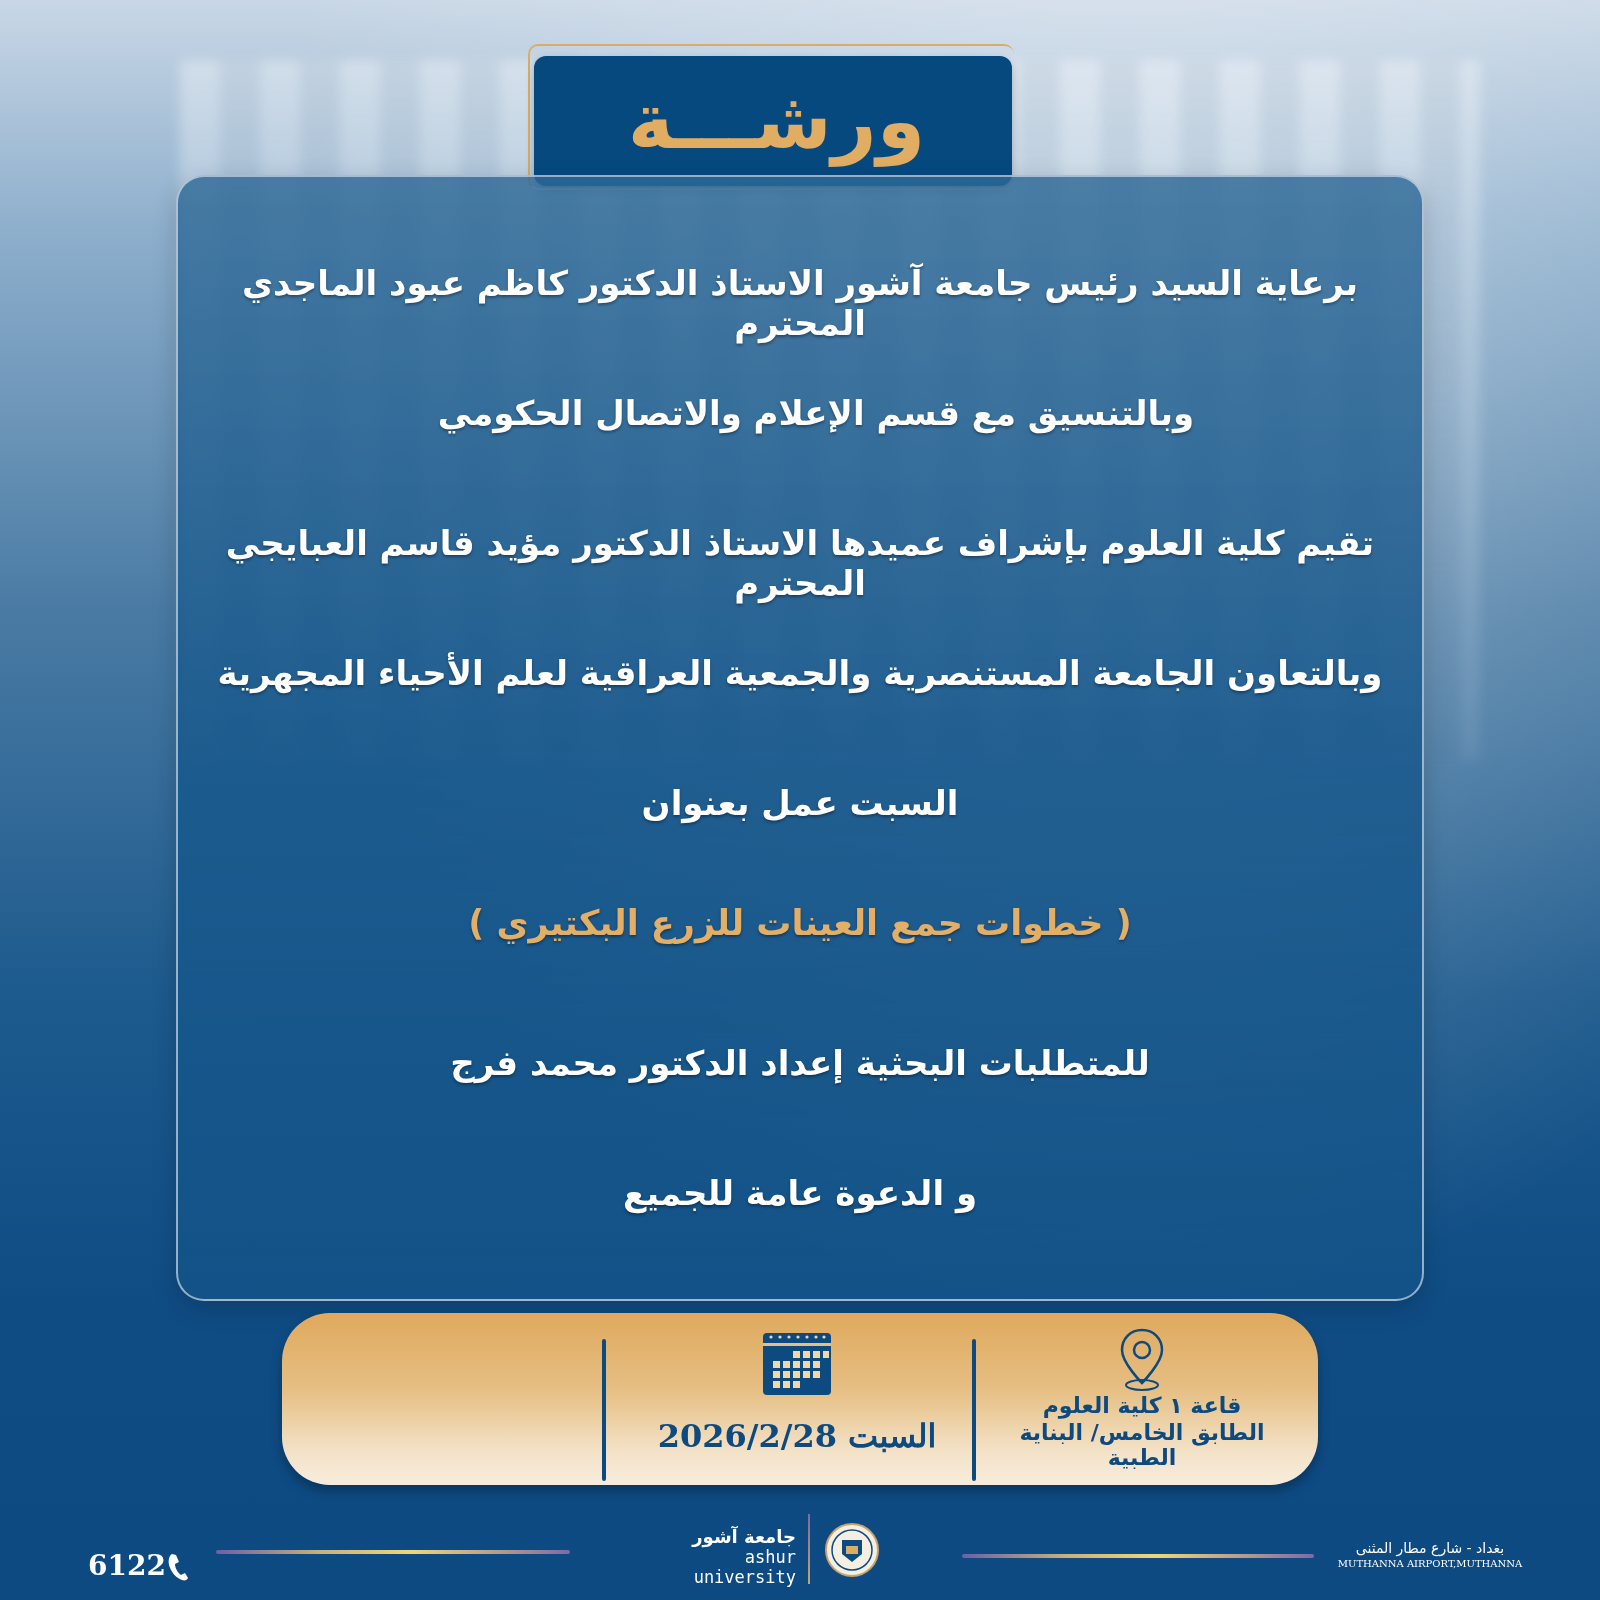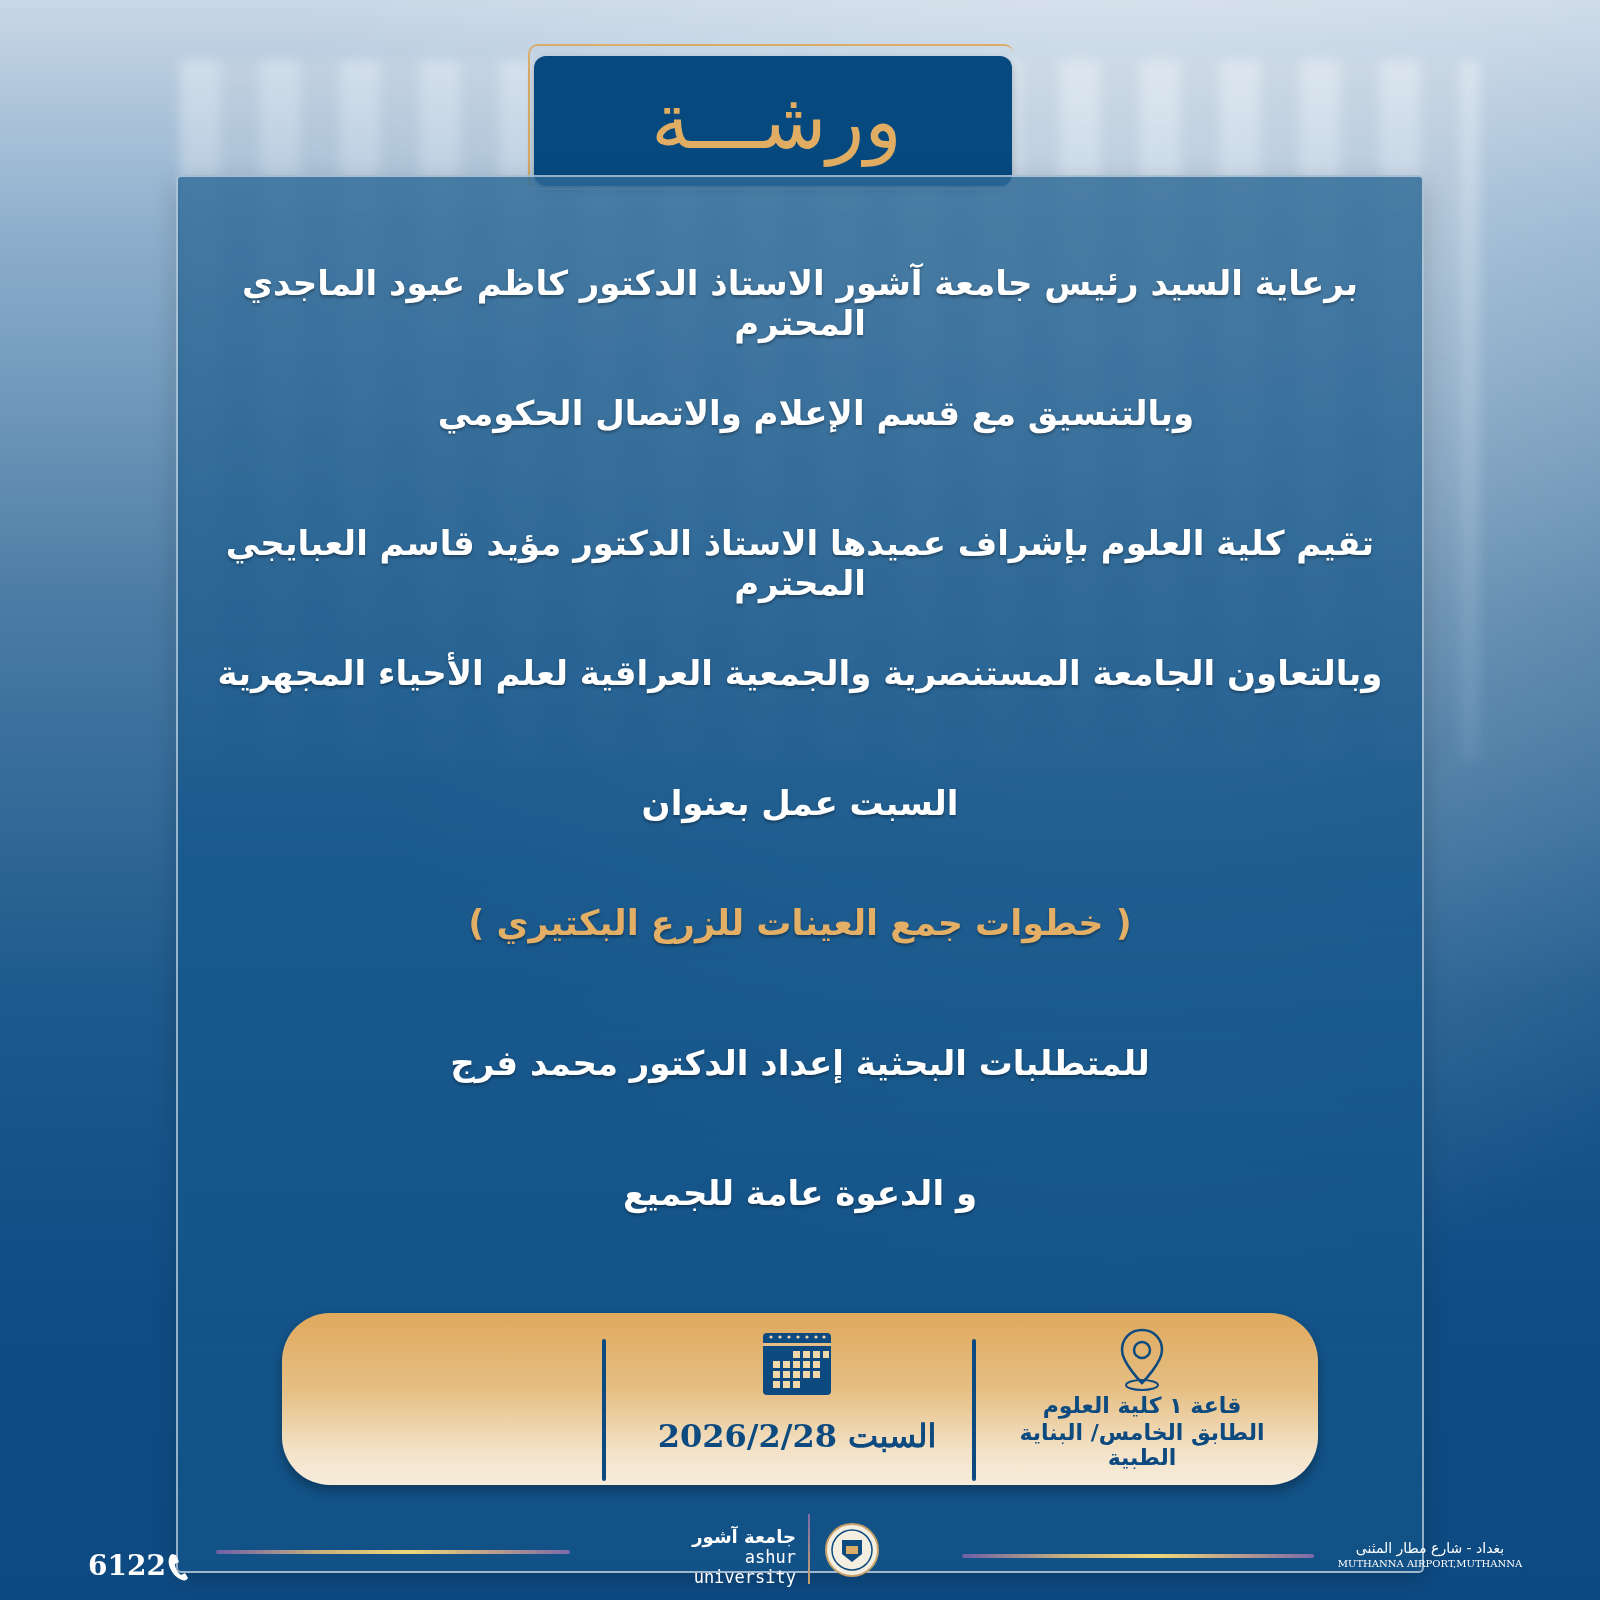--- a/index.html
+++ b/index.html
@@ -22,27 +22,27 @@
       border:2px solid #d9ad68; border-radius:10px; box-sizing:border-box;
       border-right:none; border-bottom-color:#e6eef6;
     }
     .title-box {
       position:absolute; left:534px; top:56px; width:478px; height:130px;
       background:#06497f; border-radius:12px;
       display:flex; align-items:center; justify-content:center;
       box-shadow: 0 4px 8px rgba(0,0,0,0.25);
     }
     .title-text {
-      color:#e0ad63; font-size:78px; font-weight:normal; direction:rtl;
+      color:#e0ad63; font-size:78px; font-weight:bold; direction:rtl;
       font-family:"DejaVu Sans", sans-serif;
       margin-left:7px;
     }
     .card {
-      position:absolute; left:176px; top:175px; width:1248px; height:1398px;
-      border-radius:5px; box-sizing:border-box;
+      position:absolute; left:176px; top:175px; width:1248px; height:1126px;
+      border-radius:28px; box-sizing:border-box;
       border:2px solid rgba(255,255,255,0.55);
       background: linear-gradient(180deg, rgba(46,105,150,0.82) 0%, rgba(24,88,140,0.86) 50%, rgba(20,84,136,0.78) 100%);
       box-shadow: 0 8px 24px rgba(0,0,0,0.18);
     }
     .line {
       position:absolute; left:0; right:0; text-align:center; direction:rtl;
       color:#ffffff; font-weight:bold; font-size:34px;
       text-shadow: 0 2px 3px rgba(0,0,0,0.35);
     }
     .line.gold { color:#e3ae66; font-size:35px; }

